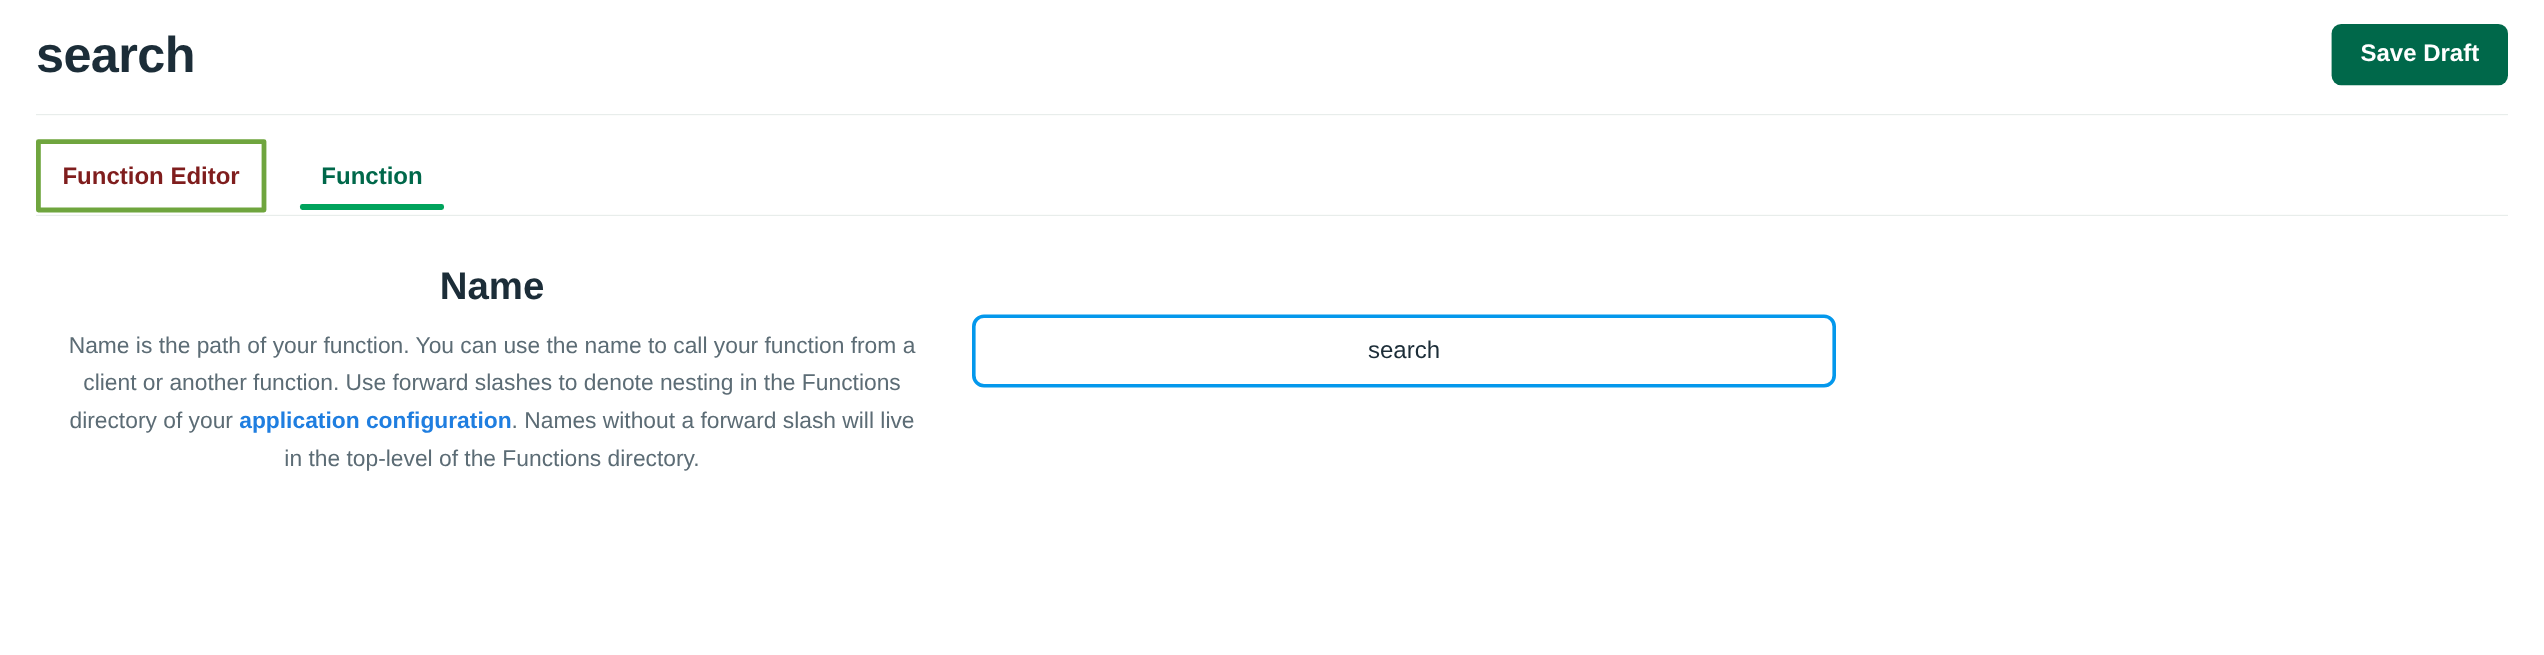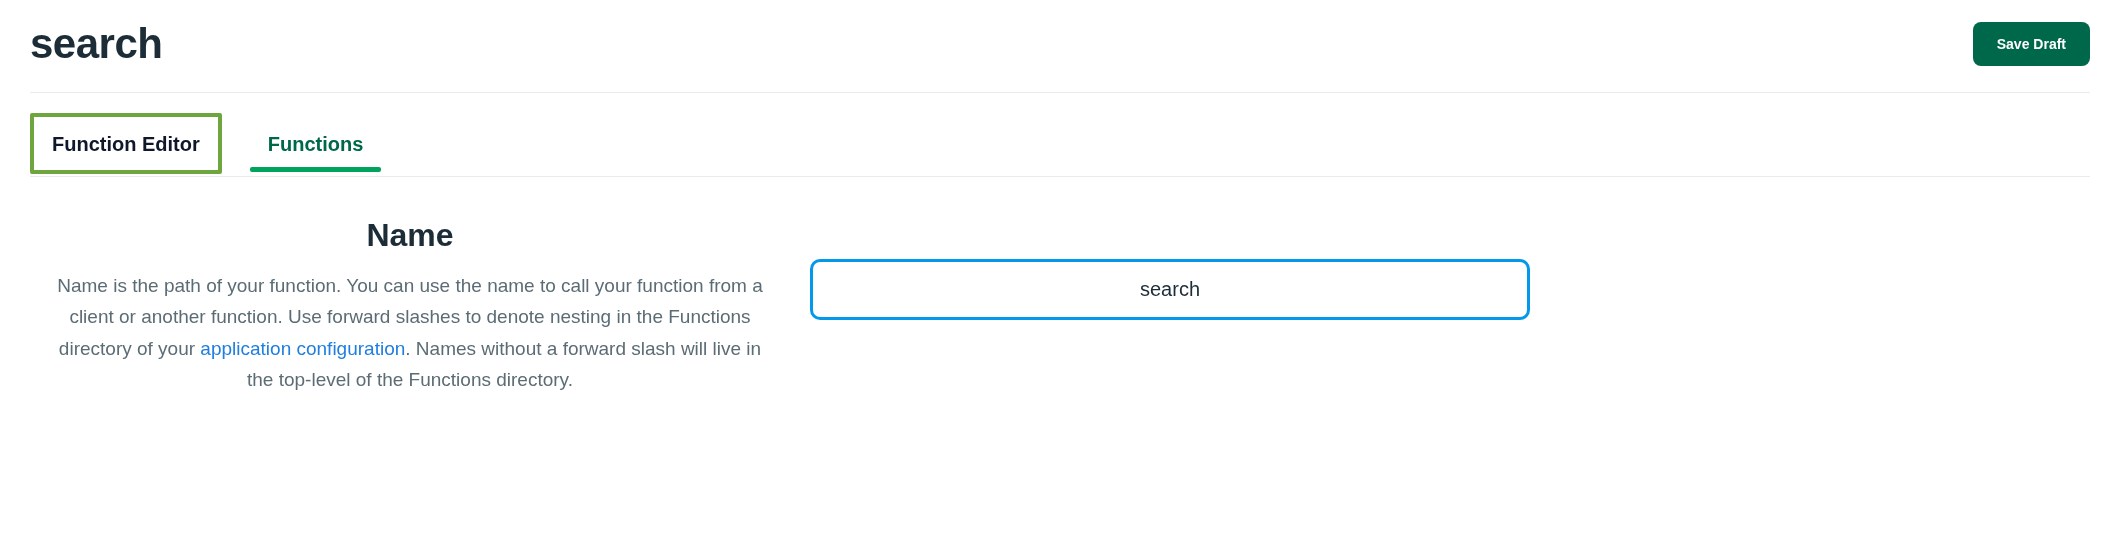--- a/index.html
+++ b/index.html
@@ -26,21 +26,21 @@
       font-weight: 600;
       color: #1c2d38;
       letter-spacing: -0.5px;
     }
     .save-draft-button {
       background: #00684a;
       color: #ffffff;
       border: none;
       border-radius: 8px;
       padding: 14px 24px;
-      font-size: 14px;
+      font-size: 20px;
       font-weight: 600;
       cursor: pointer;
     }
     .tabs-row {
       display: flex;
       align-items: center;
       border-bottom: 1px solid #e8edeb;
       margin-top: 18px;
       gap: 28px;
     }
@@ -50,21 +50,21 @@
       font-weight: 600;
       color: #5c6c75;
       cursor: pointer;
       position: relative;
       background: transparent;
       border: none;
     }
     .tab.highlighted {
       border: 4px solid #6fa53e;
       border-radius: 2px;
-      color: #0f172a;
+      color: #7f1d1d;
       margin-top: 2px;
       margin-bottom: 2px;
     }
     .tab.active {
       color: #00684a;
     }
     .tab.active::after {
       content: "";
       position: absolute;
       left: 0;
@@ -94,20 +94,21 @@
       margin-bottom: 16px;
     }
     .field-description {
       font-size: 19px;
       line-height: 1.65;
       color: #5c6c75;
     }
     .field-description a {
       color: #1f7ee0;
       text-decoration: none;
+      font-weight: bold;
     }
     .field-input-wrap {
       flex: 1;
       padding-top: 42px;
     }
     .name-input {
       width: 100%;
       padding: 16px 20px;
       font-size: 20px;
       border: 3px solid #0498ec;
@@ -120,21 +121,21 @@
 </head>
 <body>
 
 <div class="header-row">
   <h1 class="page-title">search</h1>
   <button class="save-draft-button">Save Draft</button>
 </div>
 
 <div class="tabs-row">
   <button class="tab highlighted">Function Editor</button>
-  <button class="tab active">Functions</button>
+  <button class="tab active">Function</button>
 </div>
 
 <div class="content-section">
   <div class="field-row">
     <div class="field-info">
       <div class="field-label">Name</div>
       <div class="field-description">
         <span>Name is the path of your function. You can use the name to call your function from a client or another function. Use forward slashes to denote nesting in the Functions directory of your </span><a href="#">application configuration</a><span>. Names without a forward slash will live in the top-level of the Functions directory.</span>
       </div>
     </div>

